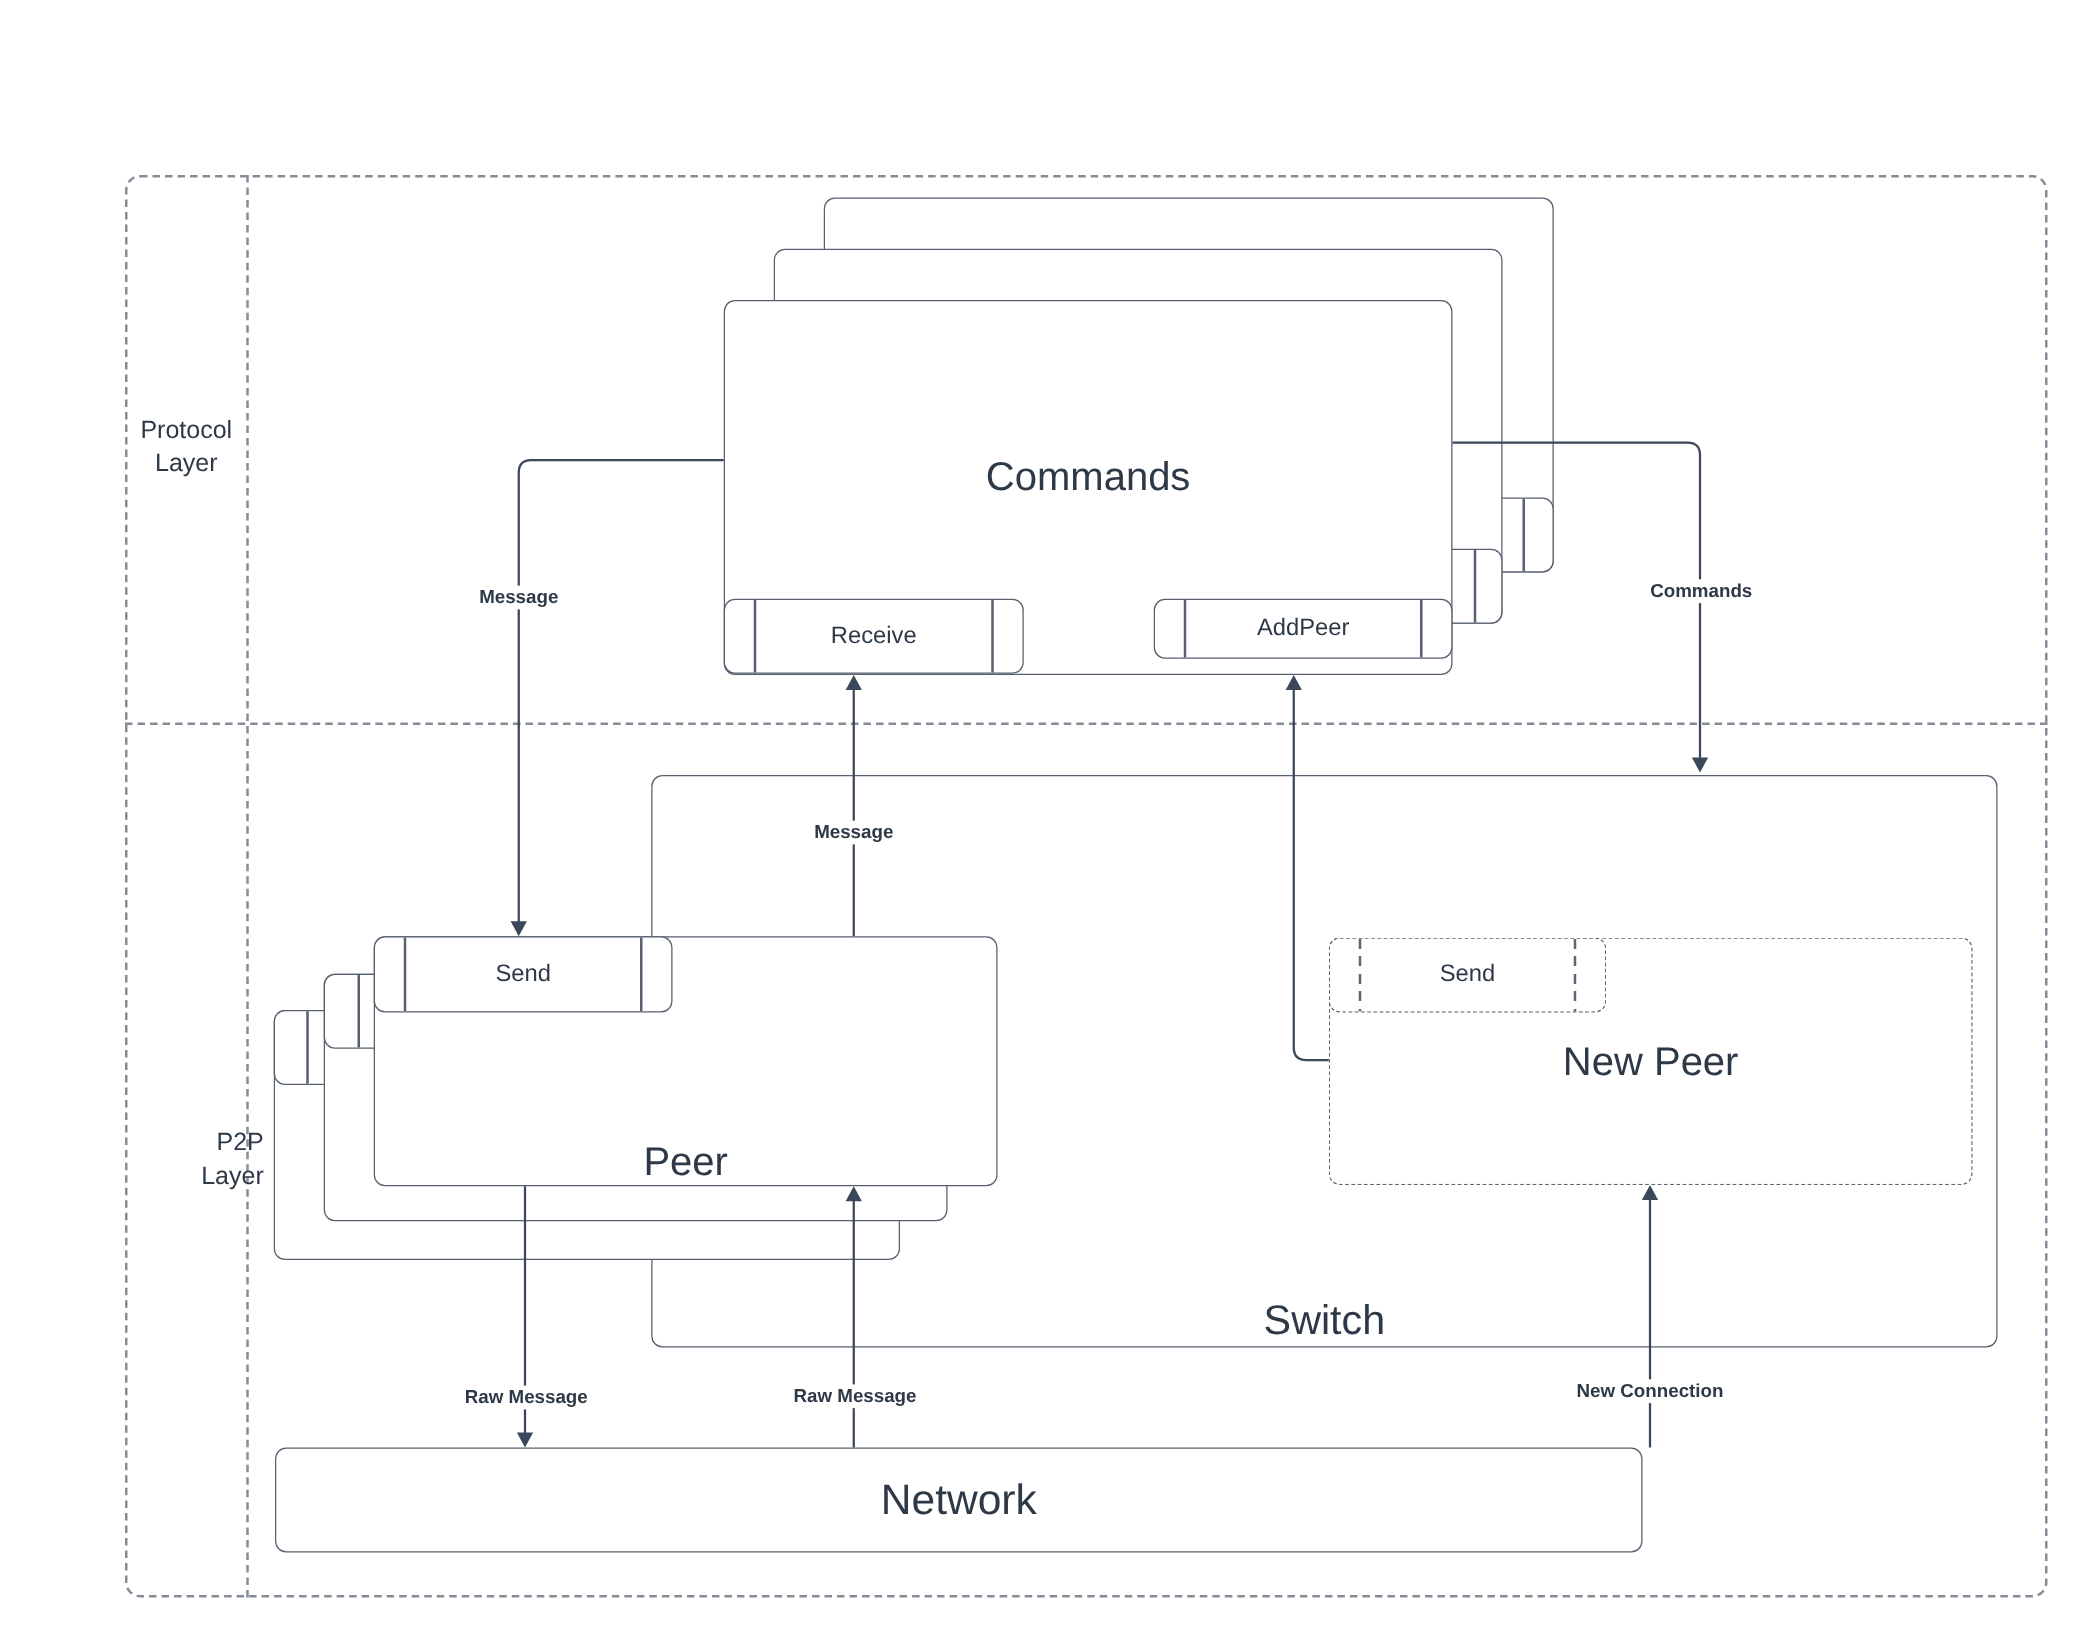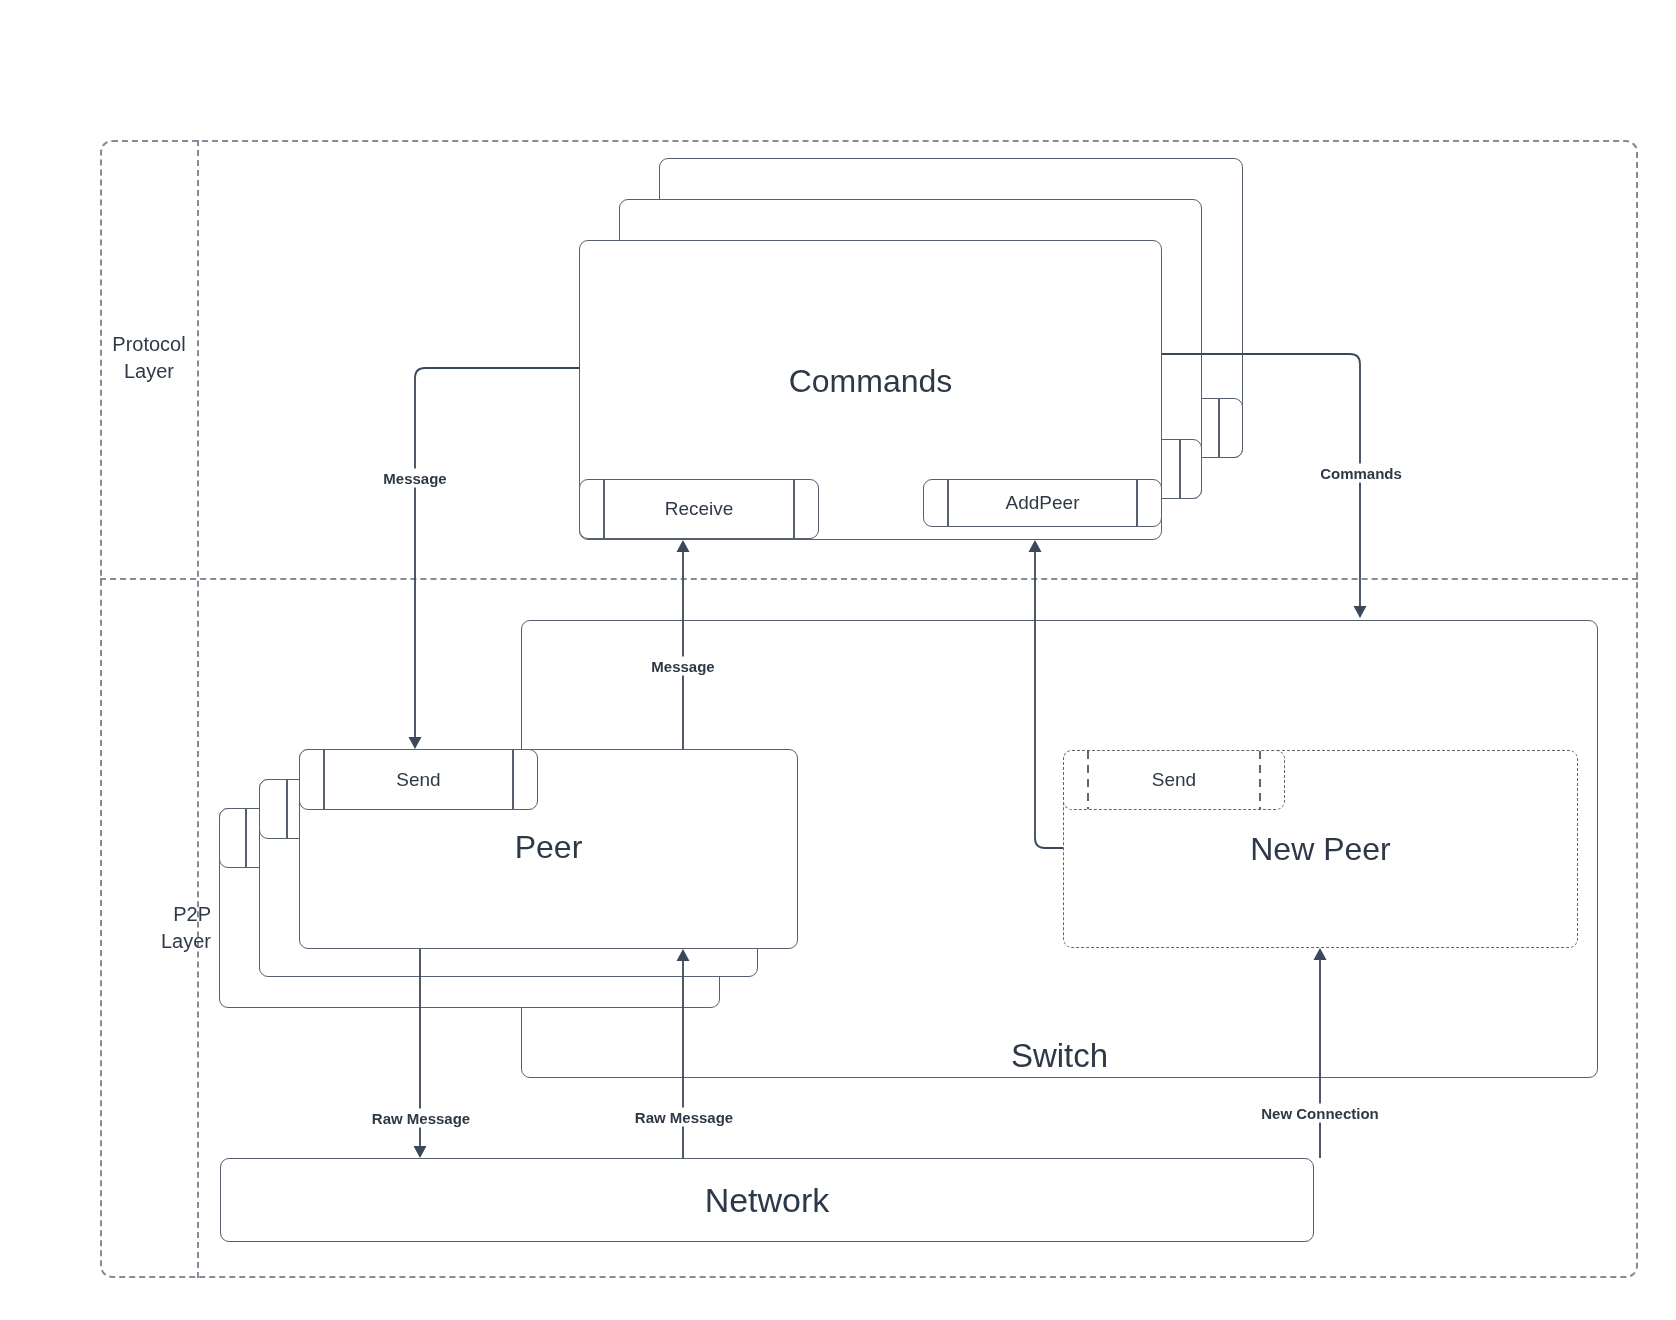--- a/index.html
+++ b/index.html
@@ -82,21 +82,21 @@
   </div>
 
   <div class="abs box" style="left:219px;top:808px;width:501px;height:200px;"></div>
   <div class="abs frag round-left" style="left:219px;top:808px;width:101px;height:60px;">
     <div class="fdiv" style="left:25px;"></div>
   </div>
   <div class="abs box" style="left:259px;top:779px;width:499px;height:198px;"></div>
   <div class="abs frag round-left" style="left:259px;top:779px;width:101px;height:60px;">
     <div class="fdiv" style="left:26px;"></div>
   </div>
-  <div class="abs box" style="left:299px;top:749px;width:499px;height:200px;">
+  <div class="abs box" style="left:299px;top:749px;width:499px;height:200px;align-items:flex-end;">
     <span class="node-label" style="margin-top:-4px;">Peer</span>
   </div>
   <div class="abs box" style="left:299px;top:749px;width:239px;height:61px;">
     <div class="vline vl-left"></div>
       <div class="vline vl-right"></div>
     <span class="sub-label">Send</span>
   </div>
 
   <div class="abs box dashed" style="left:1063px;top:750px;width:515px;height:198px;">
     <span class="node-label">New Peer</span>

